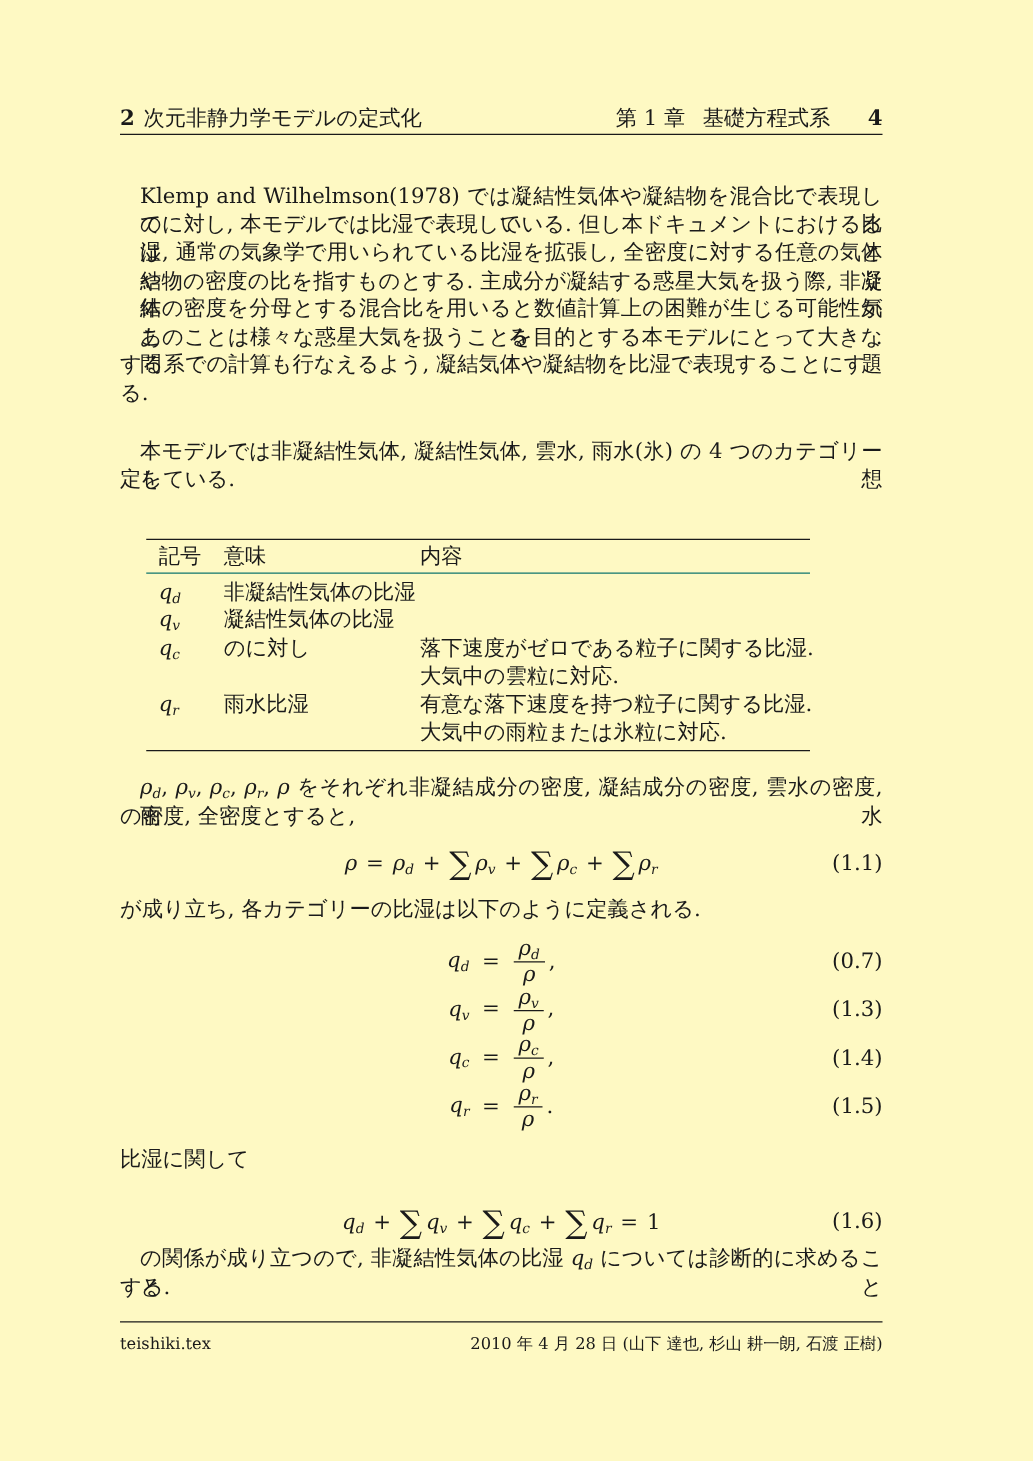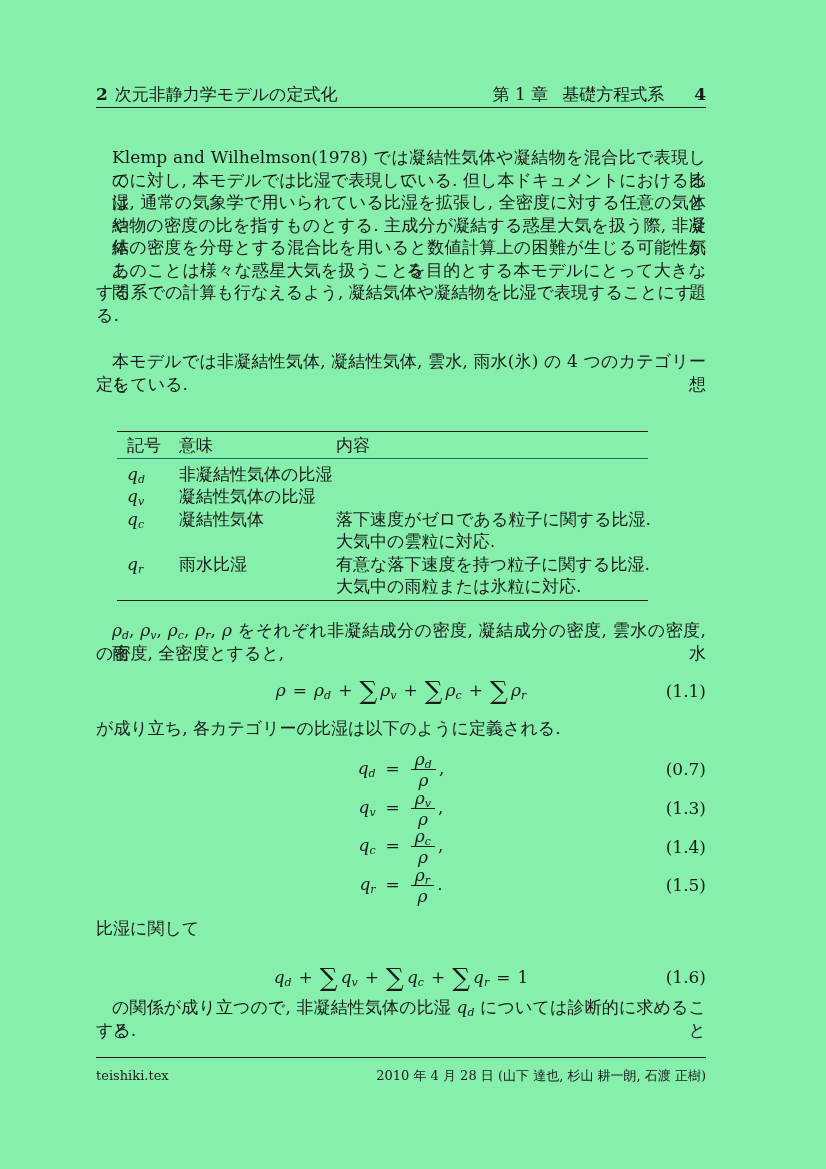--- a/index.html
+++ b/index.html
@@ -1,19 +1,19 @@
 <!DOCTYPE html>
 <html><head>
 <meta charset="utf-8">
 <style>
   html,body{margin:0;padding:0;background:#e8e8e8;}
   .page{
     position:relative;
     width:826px;height:1169px;
-    background:#86efac;
+    background:#fef9c3;
     color:#1a1a1a;
     font-family:"DejaVu Serif","Liberation Serif",serif;
     font-size:17px;
     overflow:hidden;
     margin:0 auto;
   }
   
   .pageheader{position:absolute;left:96px;top:83px;width:610px;display:flex;justify-content:space-between;align-items:baseline;}
   .h-left .hnum{font-weight:bold;margin-right:7px;}
   .h-right{white-space:nowrap;}
@@ -95,21 +95,21 @@
         <span class="tl">非凝結性気体の比湿</span>
         <span class="tl"></span>
       </div>
       <div class="trow brow">
         <span class="tcell1 tl"><span class="mi">q</span><sub>v</sub></span>
         <span class="tl">凝結性気体の比湿</span>
         <span class="tl"></span>
       </div>
       <div class="trow brow">
         <span class="tcell1 tl"><span class="mi">q</span><sub>c</sub></span>
-        <span class="tl">凝結性気体</span>
+        <span class="tl">のに対し</span>
         <span>
           <span class="tl" style="display:block;">落下速度がゼロである粒子に関する比湿.</span>
           <span class="tl" style="display:block;">大気中の雲粒に対応.</span>
         </span>
       </div>
       <div class="trow brow">
         <span class="tcell1 tl"><span class="mi">q</span><sub>r</sub></span>
         <span class="tl">雨水比湿</span>
         <span>
           <span class="tl" style="display:block;">有意な落下速度を持つ粒子に関する比湿.</span>

